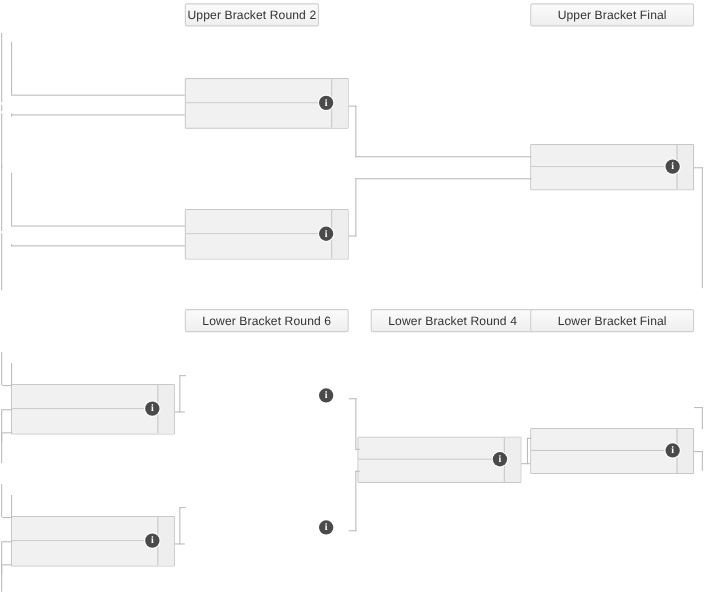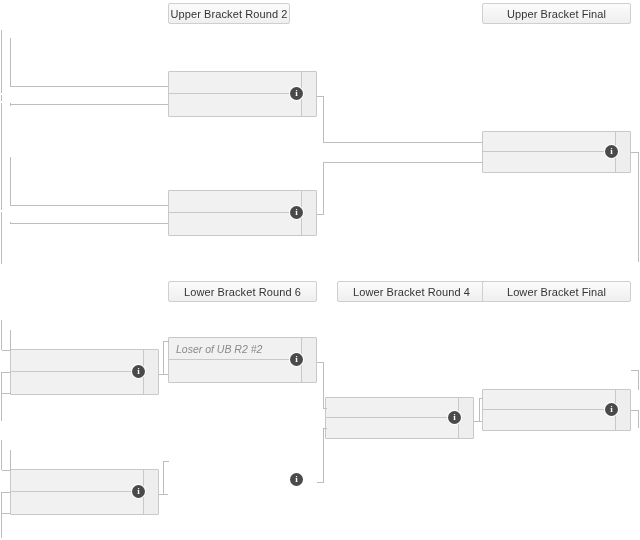--- a/index.html
+++ b/index.html
@@ -219,29 +219,20 @@
     <div class="match" style="left: 10px; top: 469px; width: 149px; height: 46px;">
       <div class="slot top">
         <span class="seed-name"></span>
       </div>
       <div class="slot bottom">
         <span class="seed-name"></span>
       </div>
       <div class="score-col"></div>
     </div>
     <div class="info-badge" style="left: 132px; top: 485px;">i</div>
-    <div class="match" style="left: 168px; top: 337px; width: 149px; height: 46px;">
-      <div class="slot top">
-        <span class="seed-name">Loser of UB R2 #2</span>
-      </div>
-      <div class="slot bottom">
-        <span class="seed-name"></span>
-      </div>
-      <div class="score-col"></div>
-    </div>
     <div class="info-badge" style="left: 290px; top: 353px;">i</div>
     <div class="info-badge" style="left: 290px; top: 473px;">i</div>
     <div class="match" style="left: 325px; top: 397px; width: 149px; height: 42px;">
       <div class="slot top">
         <span class="seed-name"></span>
       </div>
       <div class="slot bottom">
         <span class="seed-name"></span>
       </div>
       <div class="score-col"></div>

